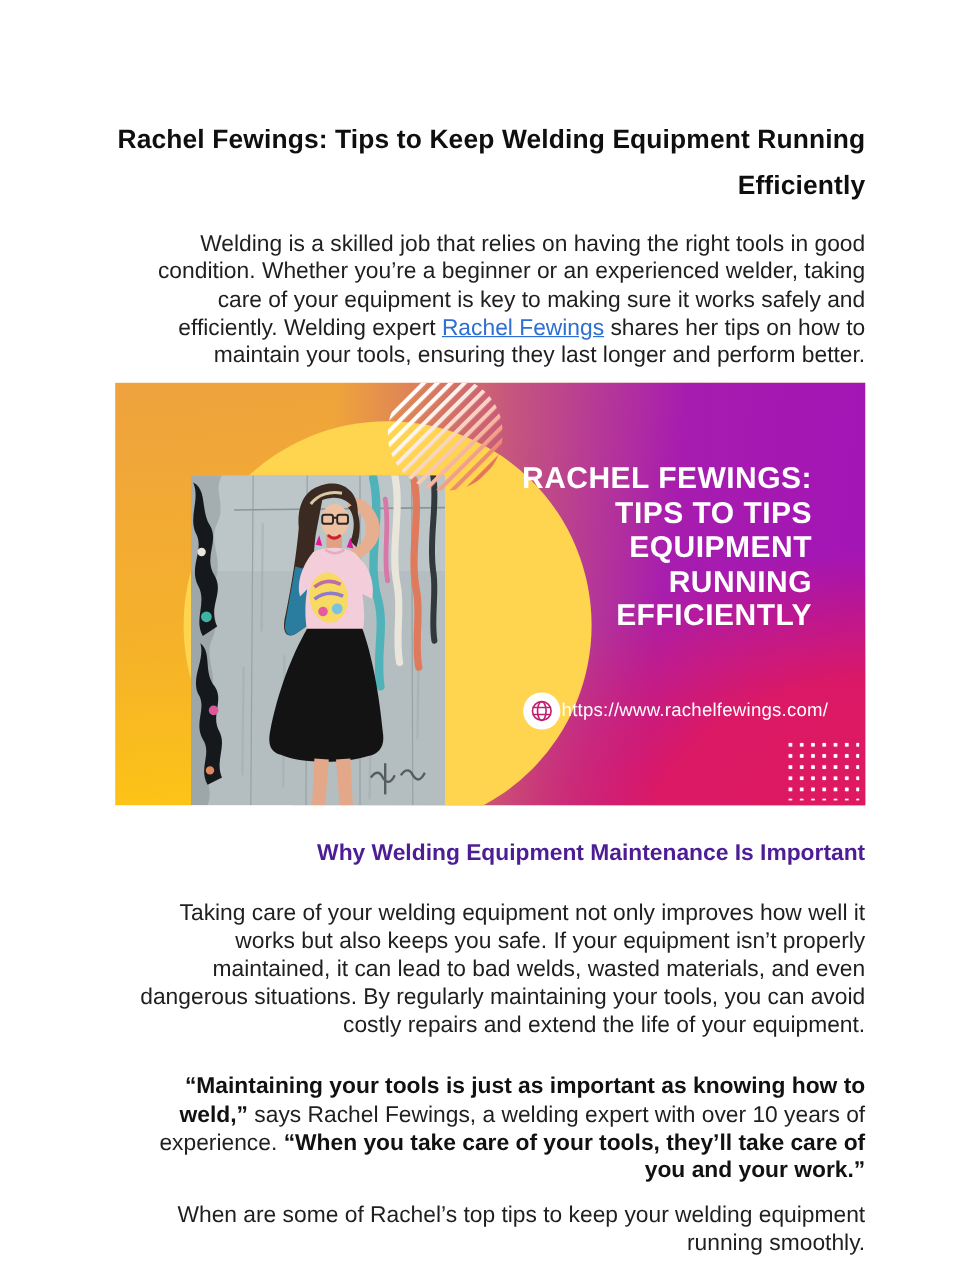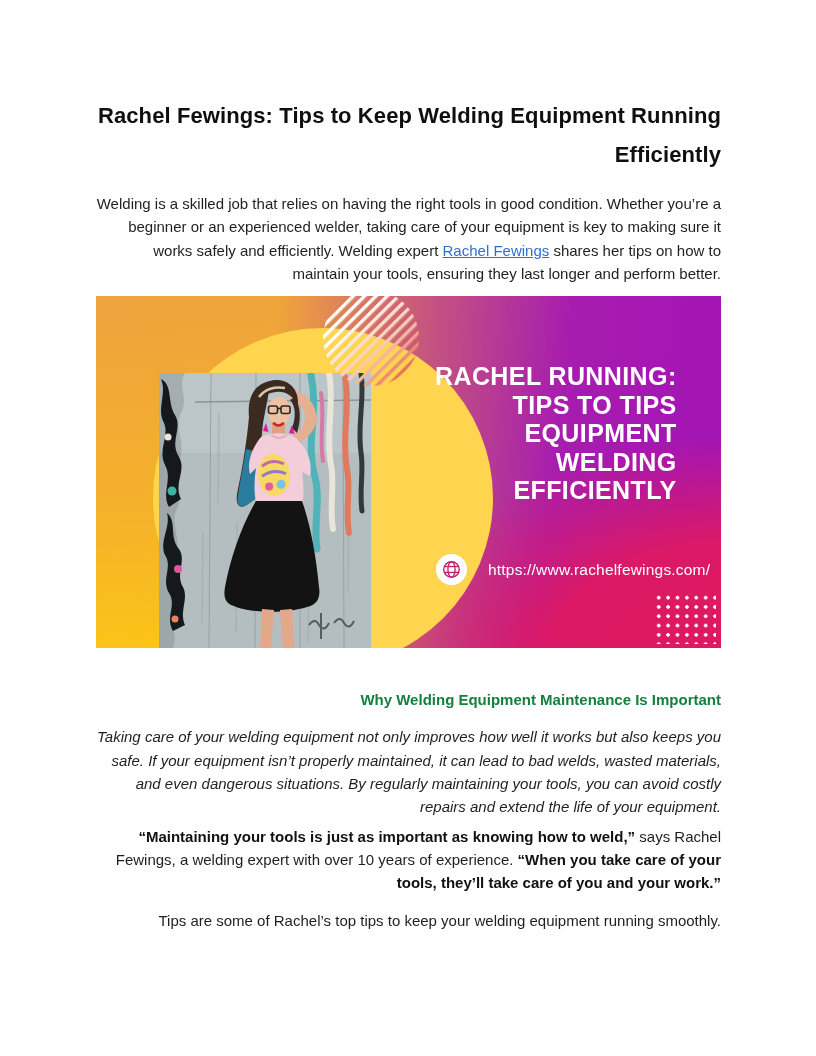--- a/index.html
+++ b/index.html
@@ -7,27 +7,27 @@
     width:816px;height:1056px;background:#ffffff;overflow:hidden;
     font-family:"Liberation Sans",sans-serif;color:#212121;
   }
   .page{position:relative;width:816px;height:776px;background:#fff;text-align:right;}
   .content{position:absolute;left:96px;top:0;width:625px;}
 
   h1.doc-title{
     margin:96px 0 0 0;font-size:22px;line-height:39px;font-weight:700;
     color:#0f0f0f;letter-spacing:.1px;
   }
-  p{margin:0;font-size:15px;line-height:23.3px;color:#1f1f1f;}
+  p{margin:0;font-size:19px;line-height:23.3px;color:#1f1f1f;}
   .intro{margin-top:18px;}
   a.doc-link{color:#2e6fd2;text-decoration:underline;cursor:pointer;}
   strong{font-weight:700;color:#111;}
-  .h2{margin-top:40px;font-weight:700;color:#15803d;}
-  .p-maint{margin-top:14px;font-style:italic;}
-  .p-quote{margin-top:6px;}
+  .h2{margin-top:29px;font-weight:700;color:#4c1d95;}
+  .p-maint{margin-top:26px;}
+  .p-quote{margin-top:28px;}
   .p-close{margin-top:14px;}
 
   
   .banner{
     position:relative;margin-top:11px;width:625px;height:352px;overflow:hidden;
     background:
       radial-gradient(90% 110% at 102% 108%, #e0195f 0%, rgba(224,25,95,.92) 34%, rgba(224,25,95,0) 62%),
       linear-gradient(96deg, rgba(163,21,181,0) 28%, rgba(163,21,181,.55) 50%, rgba(163,21,181,.95) 72%, #a315b5 94%),
       linear-gradient(175deg, #efa23e 0%, #f5b22a 55%, #ffca10 100%);
   }
@@ -35,21 +35,21 @@
     position:absolute;left:57px;top:32px;width:340px;height:340px;border-radius:50%;
     background:#ffd44f;
   }
   .striped-circle{position:absolute;left:227px;top:-6px;width:96px;height:96px;}
   .photo{position:absolute;left:63px;top:77px;width:212px;height:275px;overflow:hidden;}
   .banner-title{
     position:absolute;left:339px;top:66px;color:#ffffff;font-weight:700;
     font-size:25px;line-height:28.5px;letter-spacing:.4px;white-space:nowrap;
   }
   .banner-url-row{
-    position:absolute;left:340px;top:258px;display:flex;align-items:center;gap:21px;
+    position:absolute;left:340px;top:258px;display:flex;align-items:center;gap:1px;
     color:#ffffff;
   }
   .globe-badge{
     width:31px;height:31px;border-radius:50%;background:#ffffff;flex:0 0 auto;
     display:flex;align-items:center;justify-content:center;
   }
   .url-text{font-size:15.5px;letter-spacing:.2px;}
   .dots{
     position:absolute;right:5px;bottom:4px;width:64px;height:53px;
     background-image:radial-gradient(circle,#ffffff 1.6px,rgba(255,255,255,0) 2px);
@@ -155,24 +155,24 @@
             </pattern>
             <mask id="smask">
               <rect width="96" height="96" fill="url(#spat)"></rect>
             </mask>
           </defs>
           <circle cx="48" cy="48" r="48" fill="url(#sgrad)" mask="url(#smask)"></circle>
         </svg>
       </div>
 
       <div class="banner-title">
-        <div>RACHEL RUNNING:</div>
+        <div>RACHEL FEWINGS:</div>
         <div>TIPS TO TIPS</div>
         <div>EQUIPMENT</div>
-        <div>WELDING</div>
+        <div>RUNNING</div>
         <div>EFFICIENTLY</div>
       </div>
 
       <div class="banner-url-row">
         <span class="globe-badge">
           <svg width="21" height="21" viewBox="0 0 20 20" fill="none" stroke="#c2206f" stroke-width="1.3">
             <circle cx="10" cy="10" r="7.4"></circle>
             <ellipse cx="10" cy="10" rx="3.4" ry="7.4"></ellipse>
             <line x1="2.8" y1="7.2" x2="17.2" y2="7.2"></line>
             <line x1="2.8" y1="12.8" x2="17.2" y2="12.8"></line>
@@ -183,16 +183,16 @@
 
       <div class="dots"></div>
     </div>
 
     <p class="h2">Why Welding Equipment Maintenance Is Important</p>
 
     <p class="p-maint">Taking care of your welding equipment not only improves how well it works but also keeps you safe. If your equipment isn’t properly maintained, it can lead to bad welds, wasted materials, and even dangerous situations. By regularly maintaining your tools, you can avoid costly repairs and extend the life of your equipment.</p>
 
     <p class="p-quote"><strong>“Maintaining your tools is just as important as knowing how to weld,”</strong><span> says Rachel Fewings, a welding expert with over 10 years of experience. </span><strong>“When you take care of your tools, they’ll take care of you and your work.”</strong></p>
 
-    <p class="p-close">Tips are some of Rachel’s top tips to keep your welding equipment running smoothly.</p>
+    <p class="p-close">When are some of Rachel’s top tips to keep your welding equipment running smoothly.</p>
 
   </div>
 </div>
 
 </body></html>

